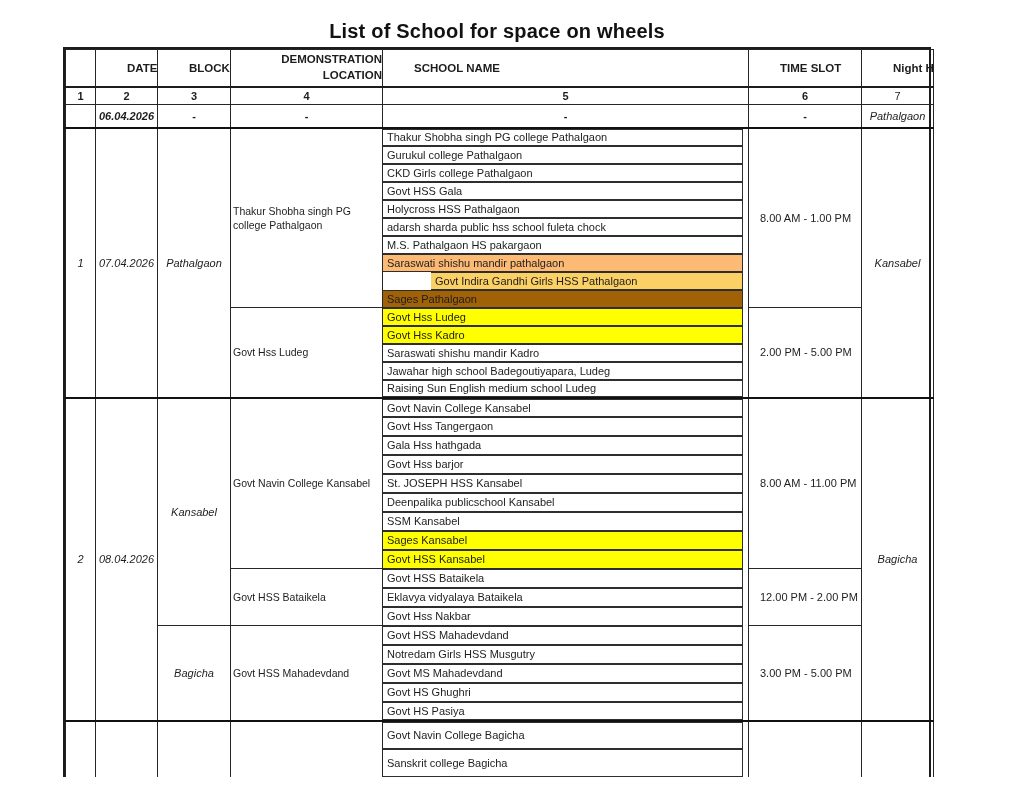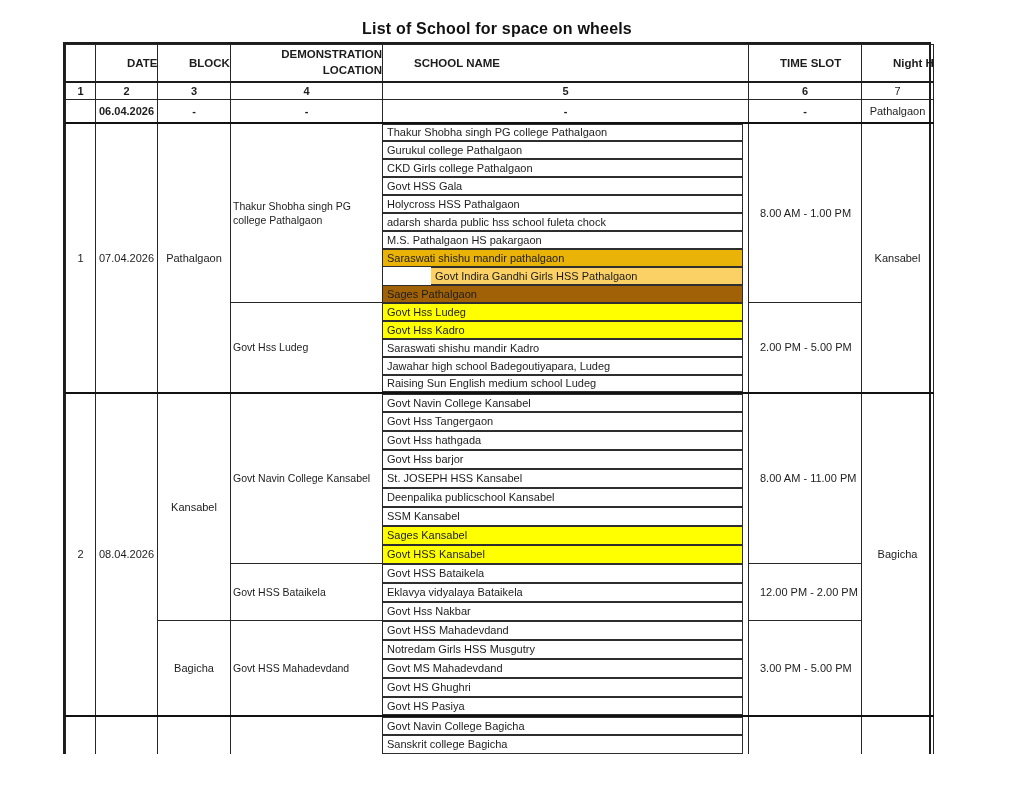--- a/index.html
+++ b/index.html
@@ -4,56 +4,56 @@
 <style>
   * { margin:0; padding:0; }
   body {
     width:1024px; height:791px; overflow:hidden;
     background:#ffffff; color:#1d1d1d;
     font-family:"Liberation Sans", sans-serif;
   }
   .page { padding-top:20px; padding-left:63px; }
   .title {
     width:868px; text-align:center;
-    font-size:16px; font-weight:bold; letter-spacing:0.2px;
+    font-size:20px; font-weight:bold; letter-spacing:0.2px;
     margin-bottom:4px; color:#111;
   }
   .table-wrap {
     width:868px; box-sizing:border-box;
     border:2px solid #1c1c1c; border-bottom:none;
   }
   table { border-collapse:collapse; width:100%; table-layout:fixed; }
   th, td {
     border:1px solid #262626; padding:0;
     font-size:11px; vertical-align:middle; box-sizing:border-box;
     overflow:hidden; white-space:nowrap;
   }
   th { font-size:11.5px; height:37px; text-align:left; border-bottom:2px solid #1c1c1c;padding-left:31px; }
   th.th-demo { text-align:right; padding-left:4px; white-space:normal; line-height:1.35; }
   .num-row td { height:18px; text-align:center; font-weight:bold; }
   .num-row td.n-last { font-weight:normal; }
   .prelim-row td { height:23px; text-align:center; font-weight:bold; }
   .prelim-row td.c-night { font-weight:normal; }
-  .c-sn, .c-date, .c-block, .c-night { text-align:center; }
+  .c-sn, .c-date, .c-block, .c-night { text-align:center;font-style:italic; }
   .c-demo {
     text-align:left; padding:2px; font-size:10.5px;
     white-space:normal; line-height:1.35;
   }
   .c-time { text-align:left; padding-left:11px; }
   .c-night { font-size:11px; }
   .c-school { border-top:none; border-bottom:none; padding:0; }
   .sbox {
     height:100%; box-sizing:border-box;
     border:1px solid #2e2e2e; border-left:none; margin-right:5px;
     display:flex; align-items:center; padding-left:4px;
     overflow:hidden; white-space:nowrap;
   }
   .g0 td, .g0 .c-school { height:18px; }
   .g1 td, .g1 .c-school { height:19px; }
-  .g2 td, .g2 .c-school { height:19px; }
+  .g2 td, .g2 .c-school { height:28px; }
   .gtop { border-top:2px solid #111 !important; }
   .nb { border-bottom:none !important; }
 </style>
 </head>
 <body>
 
 <div class="page">
   <div class="title">List of School for space on wheels</div>
   <div class="table-wrap">
     <table>
@@ -132,21 +132,21 @@
               <div class="sbox">adarsh sharda public hss school fuleta chock</div>
             </td>
           </tr>
           <tr class="g0">
             <td class="c-school ">
               <div class="sbox">M.S. Pathalgaon HS pakargaon</div>
             </td>
           </tr>
           <tr class="g0">
             <td class="c-school ">
-              <div class="sbox" style="background: #eab308;">Saraswati shishu mandir pathalgaon</div>
+              <div class="sbox" style="background: #fdba74;">Saraswati shishu mandir pathalgaon</div>
             </td>
           </tr>
           <tr class="g0">
             <td class="c-school ">
               <div class="sbox" style="background: rgb(251, 208, 101); margin-left: 48px;">Govt Indira Gandhi Girls HSS Pathalgaon</div>
             </td>
           </tr>
           <tr class="g0">
             <td class="c-school ">
               <div class="sbox" style="background: #a16207;">Sages Pathalgaon</div>
@@ -190,21 +190,21 @@
             <td class="c-time gtop" rowspan="9">8.00 AM - 11.00 PM</td>
             <td class="c-night gtop" rowspan="17">Bagicha</td>
           </tr>
           <tr class="g1">
             <td class="c-school ">
               <div class="sbox">Govt Hss Tangergaon</div>
             </td>
           </tr>
           <tr class="g1">
             <td class="c-school ">
-              <div class="sbox">Govt Hss hathgada</div>
+              <div class="sbox">Gala Hss hathgada</div>
             </td>
           </tr>
           <tr class="g1">
             <td class="c-school ">
               <div class="sbox">Govt Hss barjor</div>
             </td>
           </tr>
           <tr class="g1">
             <td class="c-school ">
               <div class="sbox">St. JOSEPH HSS Kansabel</div>

